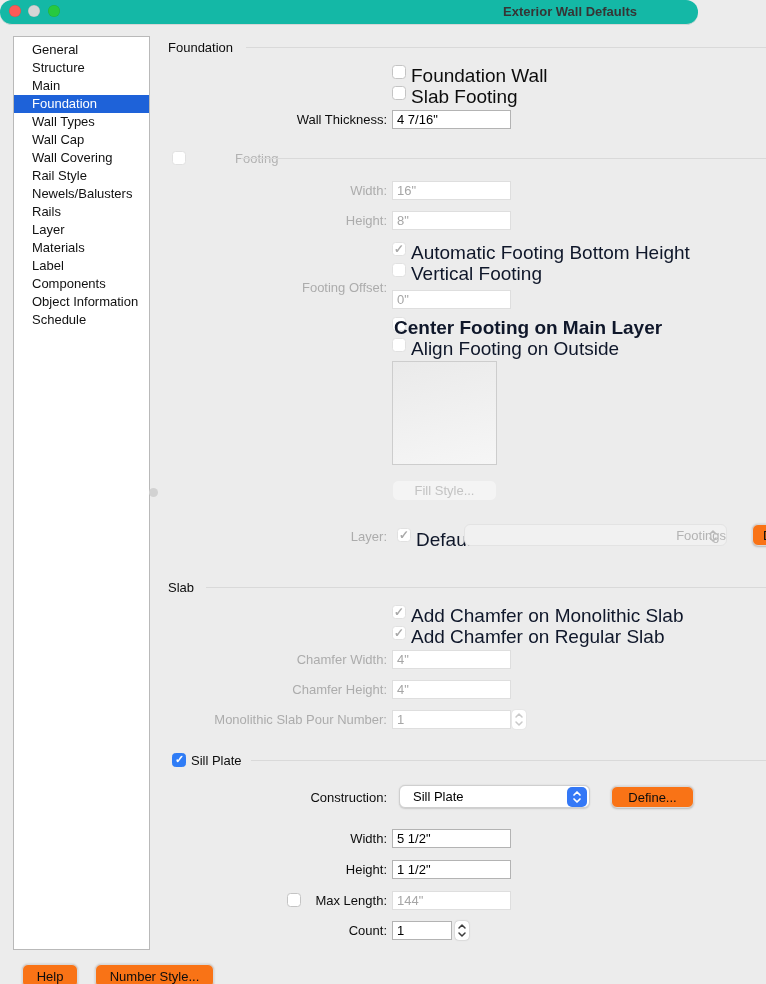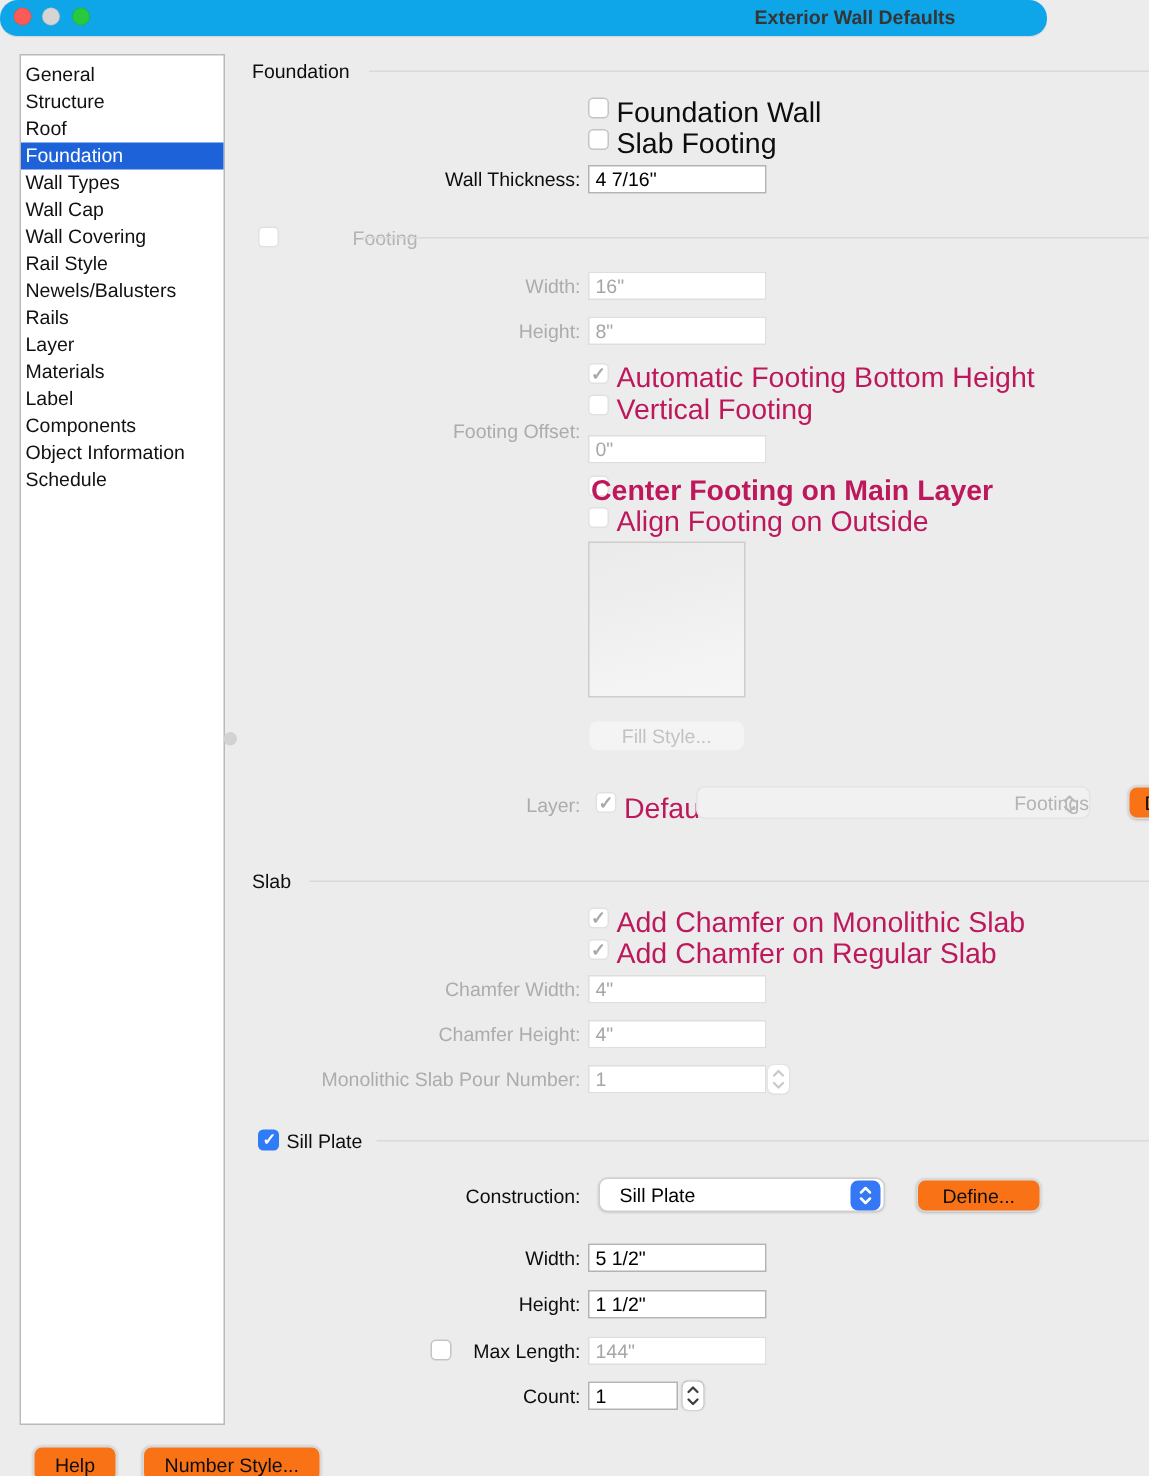--- a/index.html
+++ b/index.html
@@ -2,43 +2,43 @@
 <html><head>
 <meta charset="utf-8">
 <style>
   * { margin:0; padding:0; box-sizing:border-box; }
   html,body { width:766px; height:984px; }
   body {
     position:relative; width:766px; height:984px; overflow:hidden;
     background:#ececec; font-family:"Liberation Sans", sans-serif; font-size:13px; color:#1c1c1c;
   }
   
-  .titlebar { position:absolute; left:0; top:0; width:698px; height:25px; background:#0ea5e9; border-bottom:1px solid #d7d7d7;border-radius:12px; }
+  .titlebar { position:absolute; left:0; top:0; width:698px; height:25px; background:#14b8a6; border-bottom:1px solid #d7d7d7;border-radius:12px; }
   .tl { position:absolute; top:5px; width:12px; height:12px; border-radius:50%; box-shadow:inset 0 0 0 0.5px rgba(0,0,0,0.12); }
   .win-title { position:absolute; top:4px; left:570px; transform:translateX(-50%); font-weight:bold; font-size:13px; color:#353535; white-space:nowrap; }
   
   .sidebar { position:absolute; left:13px; top:36px; width:137px; height:914px; background:#fff; border:1px solid #b9b9b9; padding-top:4px; }
-  .side-item { height:18px; line-height:18px; padding-left:3px; font-size:13px; color:#111; white-space:nowrap; cursor:default; }
+  .side-item { height:18px; line-height:18px; padding-left:18px; font-size:13px; color:#111; white-space:nowrap; cursor:default; }
   .side-item.sel { background:#1e62d9; color:#fff; }
   .splitter-dot { position:absolute; left:149px; top:488px; width:9px; height:9px; border-radius:50%; background:#d2d2d2; }
   
   .ghead { position:absolute; font-size:13px; color:#0d0d0d; white-space:nowrap; }
   .ghead.dis { color:#b3b3b3; }
   .divider { position:absolute; height:1px; right:0; background:#d9d9d9; }
   .rlabel { position:absolute; width:220px; text-align:right; font-size:13px; color:#0d0d0d; white-space:nowrap; }
   .rlabel.dis { color:#acacac; }
   .tinput { position:absolute; width:119px; height:19px; border:1px solid #b3b3b3; background:#fff; font-family:"Liberation Sans",sans-serif; font-size:13px; color:#000; padding:0 4px; }
   .tinput.dis { border-color:#dedede; color:#a6a6a6; }
   .cb { position:absolute; width:14px; height:14px; border-radius:3.5px; background:#fff; border:1px solid #c4c4c4; }
   .cb.dis { border-color:#e1e1e1; }
   .cb.chk-dis::after { content:"✓"; position:absolute; left:1px; top:-1px; font-size:12px; font-weight:bold; color:#a9a9a9; }
   .cb.blue { background:#2f7cf6; border-color:#2f7cf6; }
   .cb.blue::after { content:"✓"; position:absolute; left:2px; top:-1px; font-size:11px; font-weight:bold; color:#fff; }
   .cblabel { position:absolute; font-size:19px; color:#0d0d0d; white-space:nowrap; }
-  .cblabel.dis { color:#be185d; }
+  .cblabel.dis { color:#0f172a; }
   .btn { position:absolute; background:#f97316; border:0.5px solid #d9d9d9; border-radius:6px; box-shadow:0 0.5px 2px rgba(0,0,0,0.22); font-family:"Liberation Sans",sans-serif; font-size:13px; color:#0d0d0d; text-align:center; }
   .btn.dis { background:#f4f4f4; border-color:#ececec; box-shadow:none; color:#c3c3c3; }
   .preview { position:absolute; left:392px; top:361px; width:105px; height:104px; border:1px solid #cdcdcd; background:linear-gradient(165deg,#eaeaea 0%,#f6f6f6 100%); }
   .popup { position:absolute; border-radius:6px; font-size:13px; line-height:21px; white-space:nowrap; }
   .popup.dis { background:#f1f1f1; border:1px solid #e3e3e3; color:#b3b3b3; }
   .popup.en { background:#fff; border:1px solid #cfcfcf; color:#000; box-shadow:0 0.5px 1.5px rgba(0,0,0,0.15); }
   .popup .pop-text { padding-left:13px; }
   .chev { position:absolute; }
   .bluecap { position:absolute; width:20px; height:20px; border-radius:5px; background:#3478f6; }
   .spinner { position:absolute; width:14px; height:19px; background:#fff; border-radius:4px; box-shadow:0 0 1.5px rgba(0,0,0,0.35); display:flex; flex-direction:column; align-items:center; justify-content:center; }
@@ -50,21 +50,21 @@
 <div class="titlebar">
   <span class="tl" style="left:9px; background:#fc5b57;"></span>
   <span class="tl" style="left:28px; background:#d5d5d5;"></span>
   <span class="tl" style="left:48px; background:#27c93f;"></span>
   <div class="win-title">Exterior Wall Defaults</div>
 </div>
 
 <div class="sidebar">
   <div class="side-item">General</div>
   <div class="side-item">Structure</div>
-  <div class="side-item">Roof</div>
+  <div class="side-item">Main</div>
   <div class="side-item sel">Foundation</div>
   <div class="side-item">Wall Types</div>
   <div class="side-item">Wall Cap</div>
   <div class="side-item">Wall Covering</div>
   <div class="side-item">Rail Style</div>
   <div class="side-item">Newels/Balusters</div>
   <div class="side-item">Rails</div>
   <div class="side-item">Layer</div>
   <div class="side-item">Materials</div>
   <div class="side-item">Label</div>

